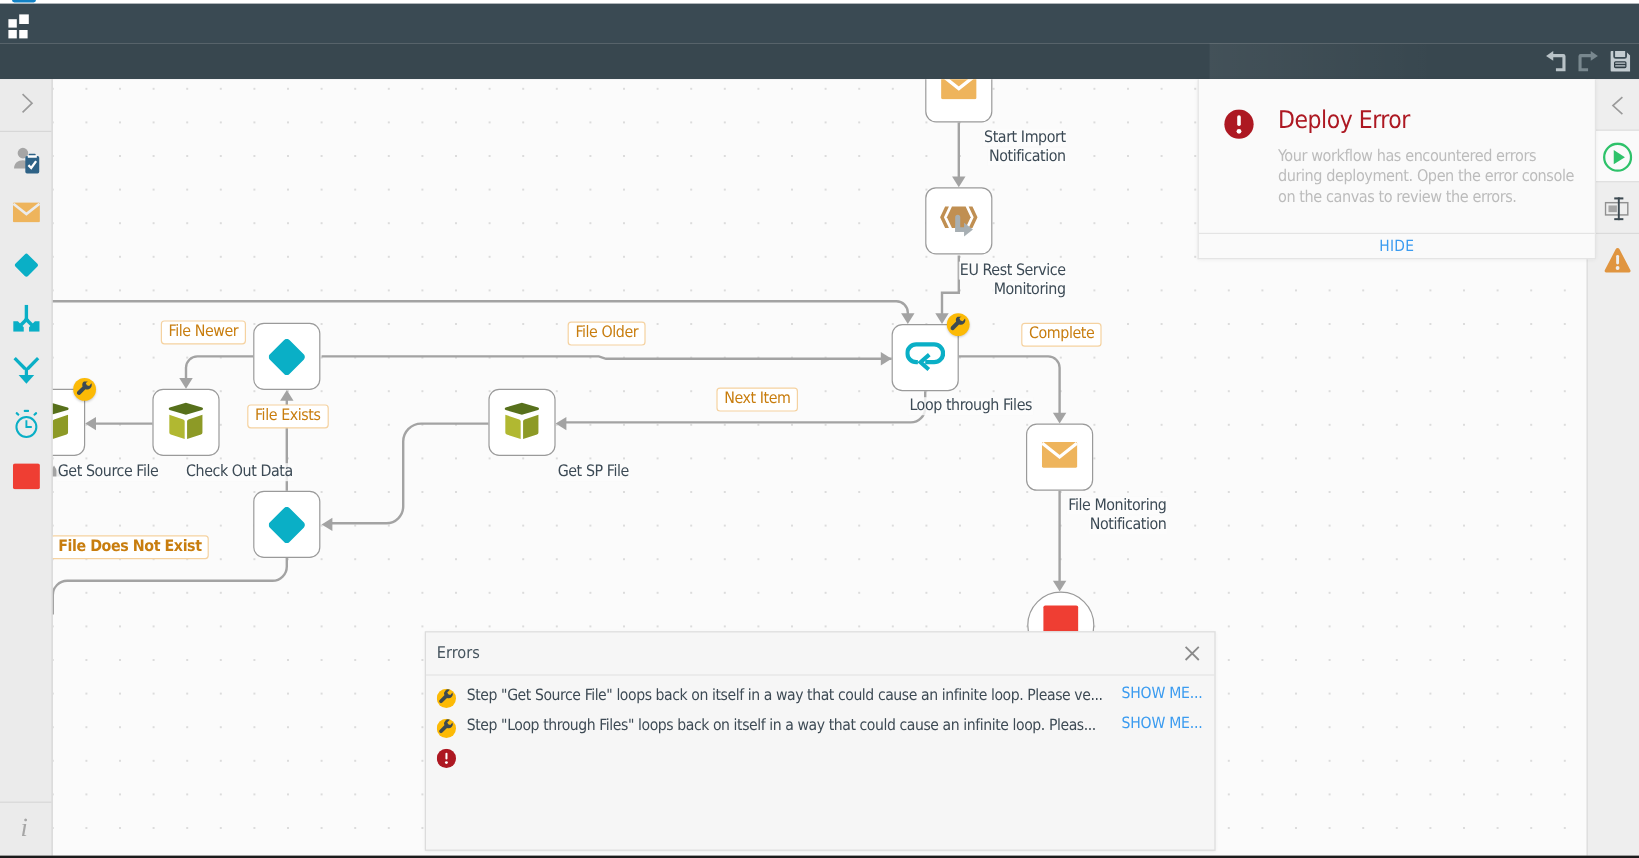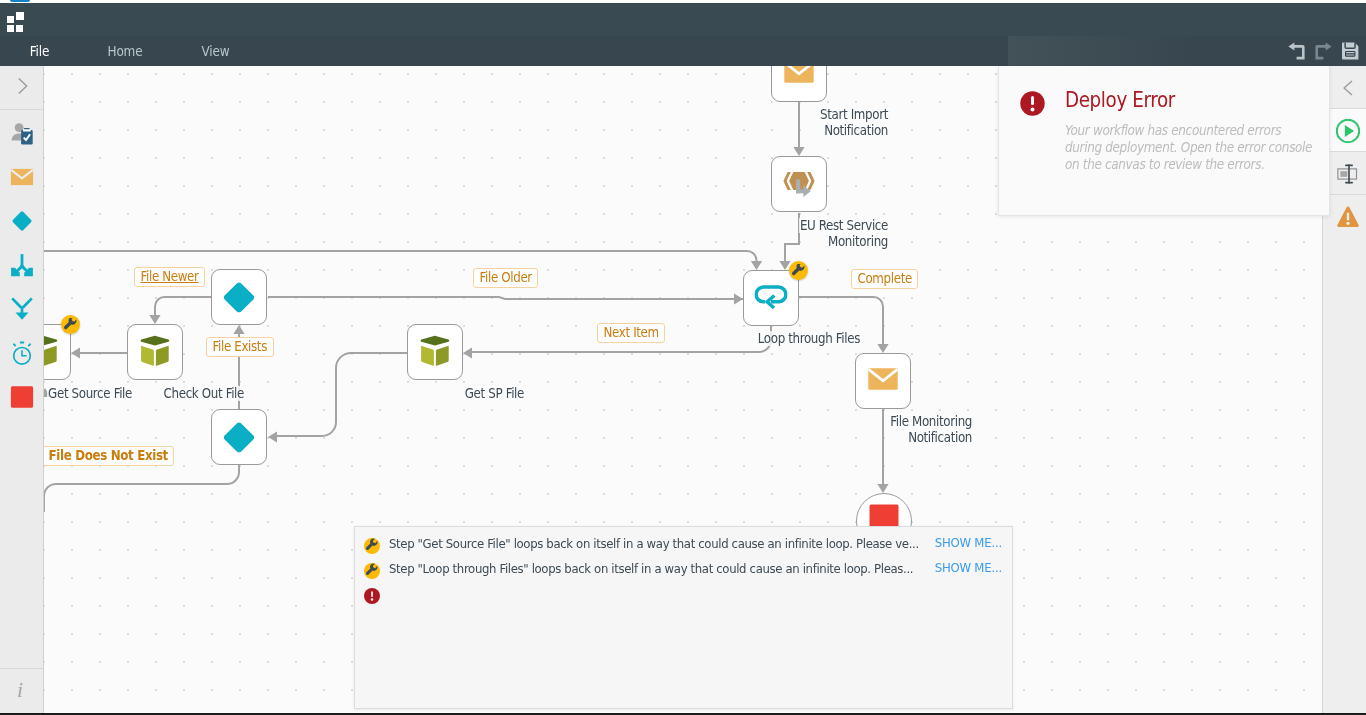--- a/index.html
+++ b/index.html
@@ -82,21 +82,21 @@
     color:#c87d0e;font-size:13.2px;letter-spacing:-0.35px;height:19.6px;line-height:17.8px;
     padding:0 5.5px;white-space:nowrap;box-sizing:border-box;}
 
   
   .toast{position:absolute;left:998px;top:66px;width:332px;height:150px;background:#fafafa;
     border:1px solid #e4e4e4;border-top:none;box-shadow:0 1px 4px rgba(0,0,0,.08);box-sizing:border-box;}
   .toast .terr{position:absolute;left:21px;top:25px;width:25px;height:25px;}
   .toast h3{position:absolute;left:66px;top:23px;margin:0;font-size:20.4px;font-weight:400;
     color:#ad1822;line-height:22px;letter-spacing:-0.4px;white-space:nowrap;}
   .toast p{position:absolute;left:66px;top:56px;margin:0;width:250px;font-size:13.4px;
-    letter-spacing:-0.35px;color:#bcbcbc;line-height:17.2px;font-style:italic;}
+    letter-spacing:-0.35px;color:#bcbcbc;line-height:17.2px;}
   .toast .foot{position:absolute;left:0;bottom:0;width:330px;border-top:1px solid #e4e4e4;height:20px;
     display:flex;align-items:center;justify-content:center;}
   .toast .foot span{color:#3a9bf0;font-size:12.8px;letter-spacing:.3px;}
 
   
   .errpanel{position:absolute;left:354px;top:526px;width:659px;height:183px;background:#f6f6f6;
     border:1px solid #dcdcdc;box-sizing:border-box;box-shadow:0 1px 3px rgba(0,0,0,.07);}
   .errpanel .ehead{height:35px;border-bottom:1px solid #e3e3e3;position:relative;}
   .errpanel .ehead .t{position:absolute;left:9px;top:9px;font-size:13.5px;color:#46545e;}
   .errpanel .ehead .x{position:absolute;right:10px;top:9px;width:17px;height:17px;}
@@ -123,25 +123,20 @@
         <i class="s2"></i>
         <i class="s3"></i>
         <i class="s4"></i>
     </div>
 
 
   </div>
 
   <div class="ribbon">
     <div class="sheen"></div>
-    <div class="menu">
-      <div class="mi active" style="left:0;width:79px">File</div>
-      <div class="mi" style="left:78px;width:94px">Home</div>
-      <div class="mi" style="left:169px;width:93px">View</div>
-    </div>
     <div class="tools">
       <span class="tbtn">
         <svg width="17" height="18" viewBox="0 0 17 18">
             <g fill="#b9c3c8">
           <path d="M0.4 4.6 L6.4 0.6 V8.6 Z"></path>
           <path d="M5.0 3.1 H14.8 a1.8 1.8 0 0 1 1.8 1.8 V17.4 H8.6 v-2.6 H14.0 V5.7 H5.0 Z"></path>
         </g>
           </svg>
       </span>
       <span class="tbtn">
@@ -394,56 +389,67 @@
             </svg>
           </span>
         </div>
         <div class="node" style="left:83px;top:258px;">
           <span class="ico"><svg width="31" height="33" viewBox="0 0 31 33">
               <path d="M15.4 2.2 L28.9 6.1 a1.1 1.1 0 0 1 0 2.1 L15.4 12.1 L1.9 8.2 a1.1 1.1 0 0 1 0 -2.1 Z" fill="#57701b"></path>
               <path d="M1.6 12.2 L13.2 16.0 a1.7 1.7 0 0 1 1.2 1.6 V32.4 L2.8 28.6 a1.7 1.7 0 0 1 -1.2 -1.6 Z" fill="#b1b831"></path>
               <path d="M29.2 12.2 L17.6 16.0 a1.7 1.7 0 0 0 -1.2 1.6 V32.4 L28.0 28.6 a1.7 1.7 0 0 0 1.2 -1.6 Z" fill="#8d9a26"></path>
             </svg></span>
         </div>
-        <div class="nlabel" style="left:21px;top:320px;width:180px;"><span>Check Out File</span></div>
+        <div class="nlabel" style="left:21px;top:320px;width:180px;"><span>Check Out Data</span></div>
         <div class="node" style="left:-29px;top:258px;">
           <span class="ico"><svg width="31" height="33" viewBox="0 0 31 33">
               <path d="M15.4 2.2 L28.9 6.1 a1.1 1.1 0 0 1 0 2.1 L15.4 12.1 L1.9 8.2 a1.1 1.1 0 0 1 0 -2.1 Z" fill="#57701b"></path>
               <path d="M1.6 12.2 L13.2 16.0 a1.7 1.7 0 0 1 1.2 1.6 V32.4 L2.8 28.6 a1.7 1.7 0 0 1 -1.2 -1.6 Z" fill="#b1b831"></path>
               <path d="M29.2 12.2 L17.6 16.0 a1.7 1.7 0 0 0 -1.2 1.6 V32.4 L28.0 28.6 a1.7 1.7 0 0 0 1.2 -1.6 Z" fill="#8d9a26"></path>
             </svg></span>
         </div>
         <div class="badge" style="left:17px;top:249px;">
           <svg width="13" height="13" viewBox="0 0 13 13">
             <path d="M12.2 1.4 a3.9 3.9 0 0 1 -5.0 5.0 L2.9 10.7 a1.7 1.7 0 0 1 -2.4 -2.4 L4.8 4.0 a3.9 3.9 0 0 1 5.0 -5.0 L7.5 1.3 l0.9 1.8 l1.9 0.6 Z" fill="#3d4a52"></path>
           </svg>
         </div>
         <div class="nlabel" style="left:-91px;top:320px;width:180px;"><span>Get Source File</span></div>
       </div>
-  <div class="flag" style="left: 90px; top: 201px; text-decoration: underline;">File Newer</div>
+  <div class="flag" style="left: 90px; top: 201px;">File Newer</div>
       <div class="flag" style="left: 162px; top: 271px;">File Exists</div>
       <div class="flag" style="left: 429px; top: 202px;">File Older</div>
       <div class="flag" style="left: 553px; top: 257px;">Next Item</div>
       <div class="flag" style="left: 791px; top: 203px; margin-left: 16px;">Complete</div>
       <div class="flag" style="left: -2px; top: 380px; font-weight: bold;">File Does Not Exist</div>
     </div>
 
   <div class="toast">
     <span class="terr">
       <svg width="25" height="25" viewBox="0 0 25 25">
         <circle cx="12.5" cy="12.5" r="12.2" fill="#ad1822"></circle>
         <rect x="11.0" y="5.0" width="3.0" height="9.0" rx="1.5" fill="#ffffff"></rect>
         <circle cx="12.5" cy="18.4" r="2.0" fill="#ffffff"></circle>
       </svg>
     </span>
     <h3>Deploy Error</h3>
     <p>Your workflow has encountered errors during deployment. Open the error console on the canvas to review the errors.</p>
+    <div class="foot">
+      <span>HIDE</span>
+    </div>
   </div>
 
   <div class="errpanel">
+    <div class="ehead">
+      <span class="t">Errors</span>
+      <span class="x">
+        <svg width="17" height="17" viewBox="0 0 17 17">
+          <path d="M3 3 L14 14 M14 3 L3 14" stroke="#8a8a8a" stroke-width="1.5" fill="none"></path>
+        </svg>
+      </span>
+    </div>
     <div class="elist" id="errlist">
         <div class="errrow">
           <span class="ei"><svg width="16" height="16" viewBox="0 0 16 16">
               <circle cx="8" cy="8" r="8" fill="#fcba06"></circle>
               <path d="M13.1 3.0 a3.5 3.5 0 0 1 -4.6 4.6 L4.4 11.7 a1.6 1.6 0 0 1 -2.2 -2.2 L6.3 5.4 a3.5 3.5 0 0 1 4.6 -4.6 L8.7 3.0 l0.8 1.6 l1.8 0.6 Z" fill="#3d4a52"></path>
             </svg></span>
           <span class="em" style="white-space:nowrap;overflow:hidden">Step "Get Source File" loops back on itself in a way that could cause an infinite loop. Please ve...</span>
           <span class="eshow">SHOW ME...</span>
         </div>
         <div class="errrow">

